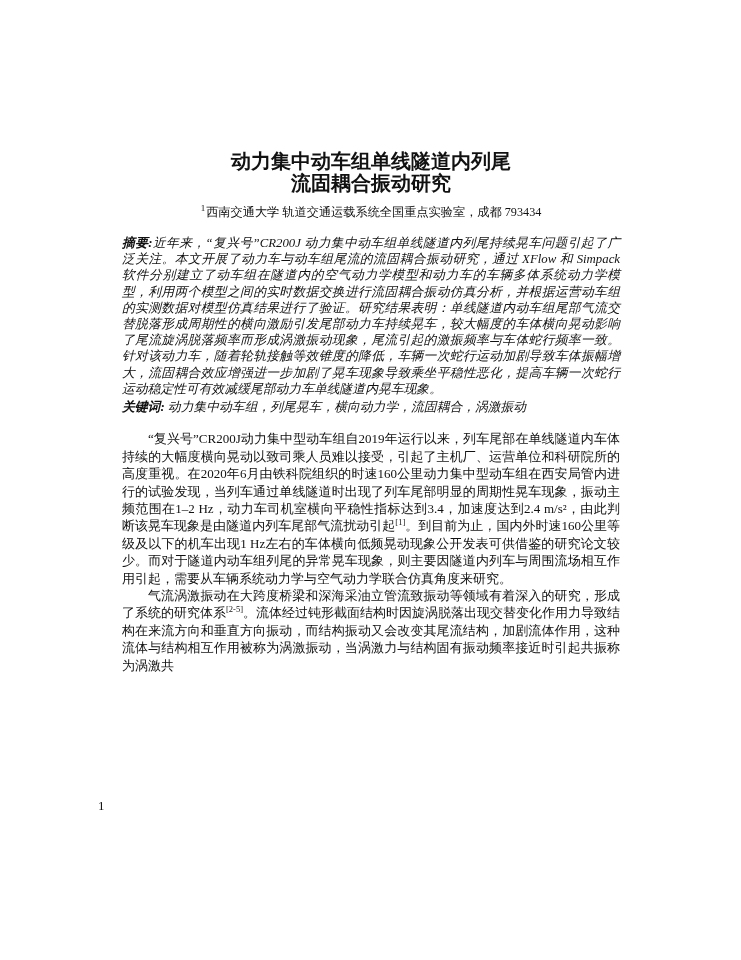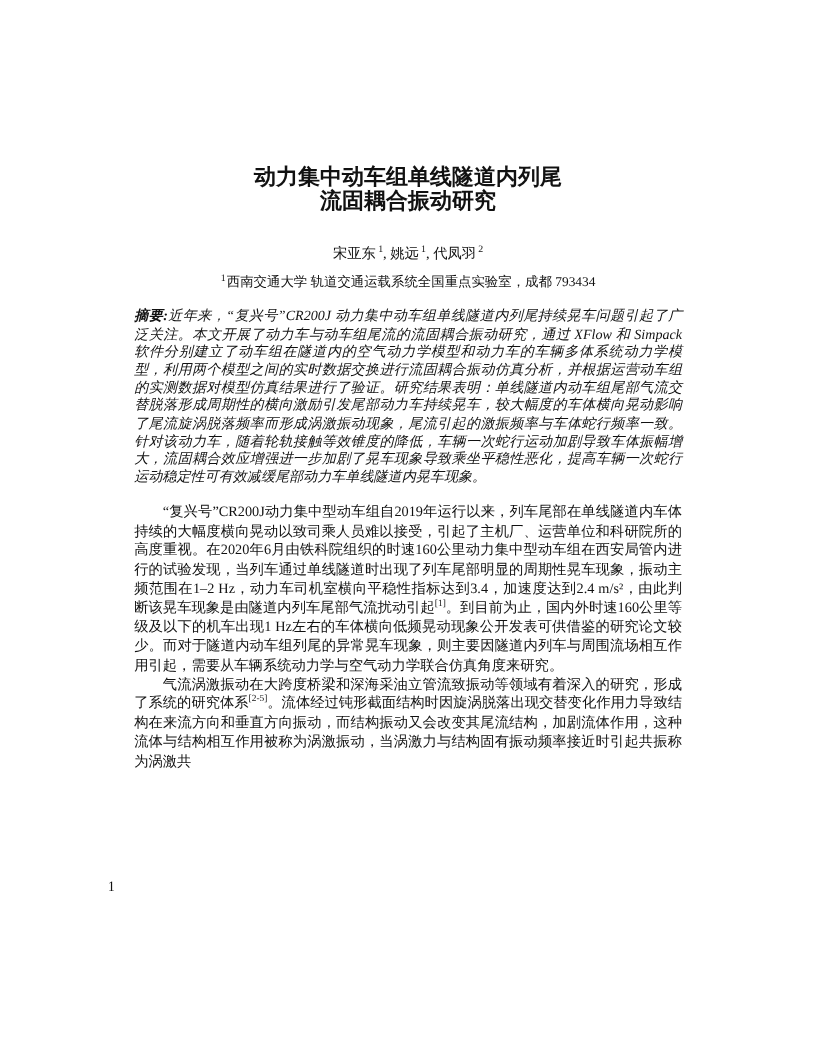--- a/index.html
+++ b/index.html
@@ -97,32 +97,32 @@
   }
 </style>
 </head>
 <body>
 
 <div class="page">
 
   <h1 class="title">动力集中动车组单线隧道内列尾</h1>
   <h1 class="title title-line2">流固耦合振动研究</h1>
 
-  <div class="authors">
-    <span>宋亚东</span><sup>1</sup><span>, 姚远</span><sup>1</sup><span>, 代凤羽</span><sup>2</sup>
-  </div>
 
   <div class="affil">
     <sup>1</sup><span>西南交通大学 轨道交通运载系统全国重点实验室，成都 793434</span>
   </div>
 
   <div class="abstract">
     <span class="label">摘要:</span><span>近年来，“复兴号”CR200J 动力集中动车组单线隧道内列尾持续晃车问题引起了广泛关注。本文开展了动力车与动车组尾流的流固耦合振动研究，通过 XFlow 和 Simpack 软件分别建立了动车组在隧道内的空气动力学模型和动力车的车辆多体系统动力学模型，利用两个模型之间的实时数据交换进行流固耦合振动仿真分析，并根据运营动车组的实测数据对模型仿真结果进行了验证。研究结果表明：单线隧道内动车组尾部气流交替脱落形成周期性的横向激励引发尾部动力车持续晃车，较大幅度的车体横向晃动影响了尾流旋涡脱落频率而形成涡激振动现象，尾流引起的激振频率与车体蛇行频率一致。针对该动力车，随着轮轨接触等效锥度的降低，车辆一次蛇行运动加剧导致车体振幅增大，流固耦合效应增强进一步加剧了晃车现象导致乘坐平稳性恶化，提高车辆一次蛇行运动稳定性可有效减缓尾部动力车单线隧道内晃车现象。</span>
   </div>
 
+  <div class="keywords">
+    <span class="label">关键词:</span><span> 动力集中动车组，列尾晃车，横向动力学，流固耦合，涡激振动</span>
+  </div>
 
 
   <p class="body-para">
     <span>“复兴号”CR200J动力集中型动车组自2019年运行以来，列车尾部在单线隧道内车体持续的大幅度横向晃动以致司乘人员难以接受，引起了主机厂、运营单位和科研院所的高度重视。在2020年6月由铁科院组织的时速160公里动力集中型动车组在西安局管内进行的试验发现，当列车通过单线隧道时出现了列车尾部明显的周期性晃车现象，振动主频范围在1–2 Hz，动力车司机室横向平稳性指标达到3.4，加速度达到2.4 m/s²，由此判断该晃车现象是由隧道内列车尾部气流扰动引起</span><sup class="ref">[1]</sup><span>。到目前为止，国内外时速160公里等级及以下的机车出现1 Hz左右的车体横向低频晃动现象公开发表可供借鉴的研究论文较少。而对于隧道内动车组列尾的异常晃车现象，则主要因隧道内列车与周围流场相互作用引起，需要从车辆系统动力学与空气动力学联合仿真角度来研究。</span>
   </p>
 
   <p class="body-para">
     <span>气流涡激振动在大跨度桥梁和深海采油立管流致振动等领域有着深入的研究，形成了系统的研究体系</span><sup class="ref">[2-5]</sup><span>。流体经过钝形截面结构时因旋涡脱落出现交替变化作用力导致结构在来流方向和垂直方向振动，而结构振动又会改变其尾流结构，加剧流体作用，这种流体与结构相互作用被称为涡激振动，当涡激力与结构固有振动频率接近时引起共振称为涡激共</span>
   </p>
 

